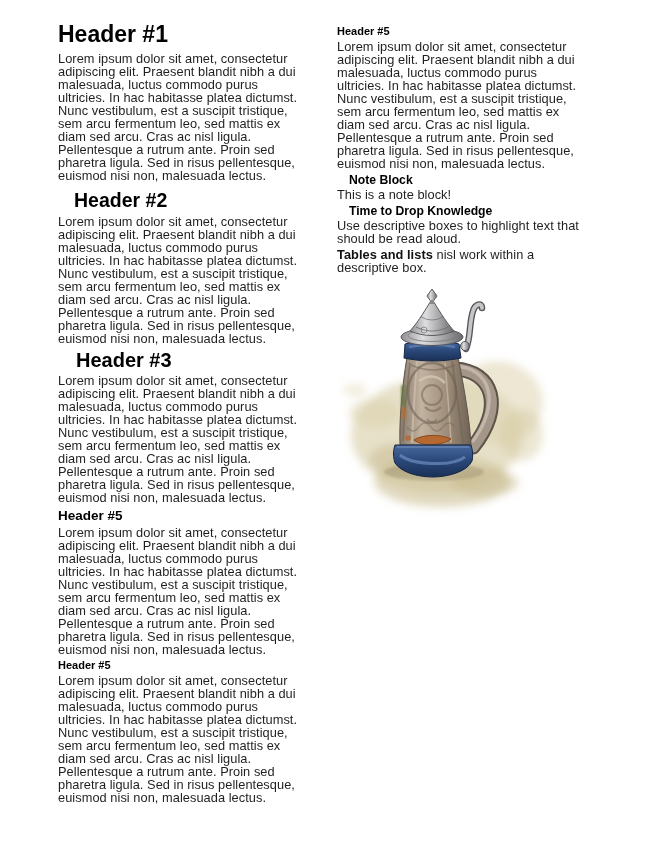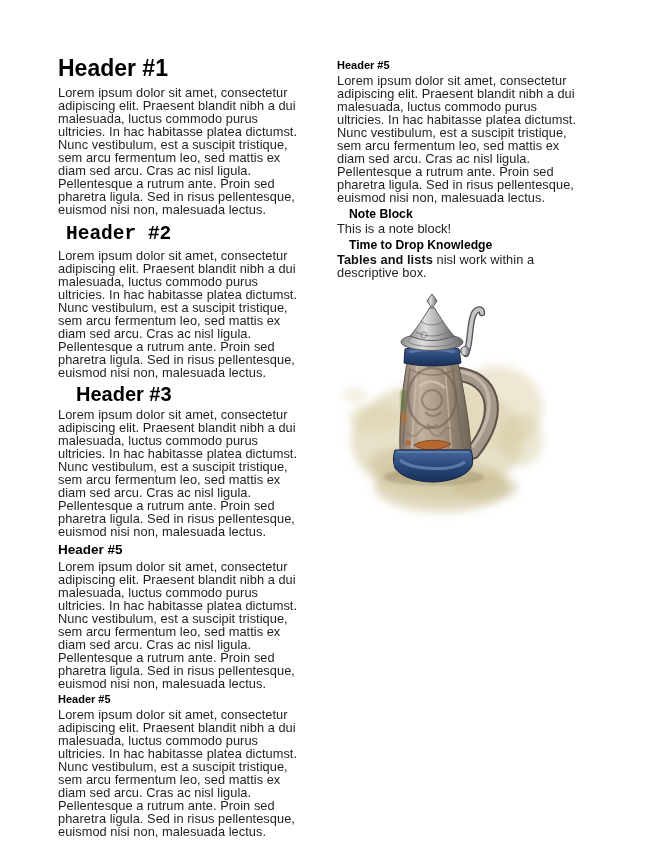--- a/index.html
+++ b/index.html
@@ -1,24 +1,24 @@
 <!DOCTYPE html>
 <html><head>
 <meta charset="utf-8">
 <style>
   html,body { margin:0; padding:0; background:#ffffff; }
   .page {
     position:relative; width:652px; height:844px; background:#ffffff;
     font-family:"Liberation Sans", sans-serif; overflow:hidden;
   }
-  .columns { position:absolute; left:58px; top:56px; display:flex; gap:28px; }
+  .columns { position:absolute; left:58px; top:22px; display:flex; gap:28px; }
   .col { width:251px; }
   .h1,.h2,.h3,.h4,.h5 { font-weight:700; color:#000; line-height:1.08; }
   .h1 { font-size:23px;   margin:0 0 5px 0; }
-  .h2 { font-size:19.5px; margin:8px 0 4px 8px;font-family:Liberation Mono, monospace; }
+  .h2 { font-size:19.5px; margin:8px 0 4px 16px; }
   .h3 { font-size:20px; margin:5px 0 3px 18px; }
   .h4 { font-size:13.5px; margin:5px 0 2px 0; }
   .h5 { font-size:11px; margin:4px 0 2px 0; }
   .body-p {
     font-size:12.8px; line-height:13px; color:#1f1f1f;
     margin:0 0 3px 0; letter-spacing:0.05px;
   }
   .body-p b { color:#111;text-align:right; }
   .callout-label { font-size:12.2px; font-weight:700; color:#000; margin:3px 0 1px 0;padding-left:12px; }
   .illustration { margin-top:13px; width:251px; height:232px; }
@@ -59,20 +59,21 @@
         <p class="body-p">Lorem ipsum dolor sit amet, consectetur adipiscing elit. Praesent blandit nibh a dui malesuada, luctus commodo purus ultricies. In hac habitasse platea dictumst. Nunc vestibulum, est a suscipit tristique, sem arcu fermentum leo, sed mattis ex diam sed arcu. Cras ac nisl ligula. Pellentesque a rutrum ante. Proin sed pharetra ligula. Sed in risus pellentesque, euismod nisi non, malesuada lectus.</p>
       </div>
 
       <div>
         <div class="callout-label">Note Block</div>
         <p class="body-p">This is a note block!</p>
       </div>
 
       <div>
         <div class="callout-label">Time to Drop Knowledge</div>
+        <p class="body-p">Use descriptive boxes to highlight text that should be read aloud.</p>
         <p class="body-p"><b>Tables and lists</b><span> nisl work within a descriptive box.</span></p>
       </div>
 
       <div class="illustration">
         <svg width="251" height="232" viewBox="0 0 251 232" xmlns="http://www.w3.org/2000/svg">
           <defs>
             <linearGradient id="pewterV" x1="0" y1="0" x2="1" y2="0">
               <stop offset="0" stop-color="#8f8f92"></stop>
               <stop offset="0.35" stop-color="#dedee0"></stop>
               <stop offset="0.65" stop-color="#a9a9ac"></stop>

